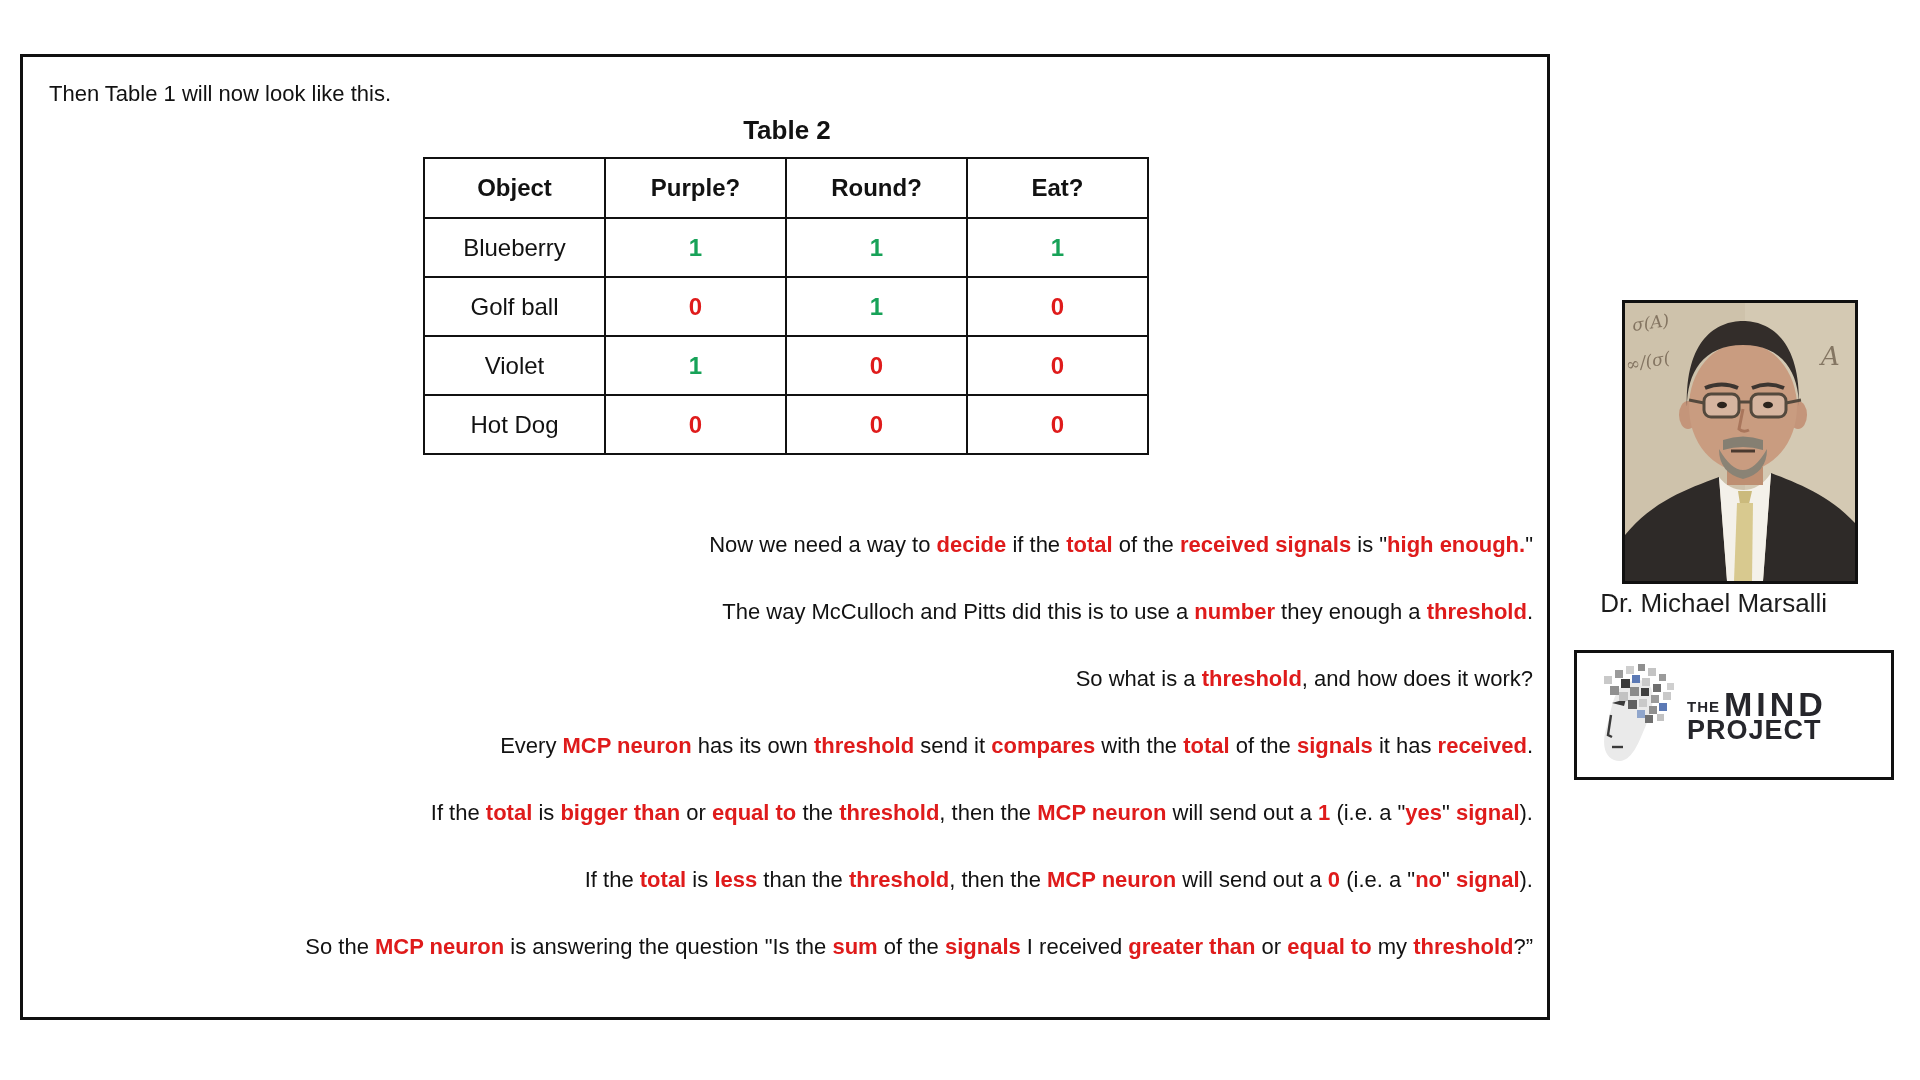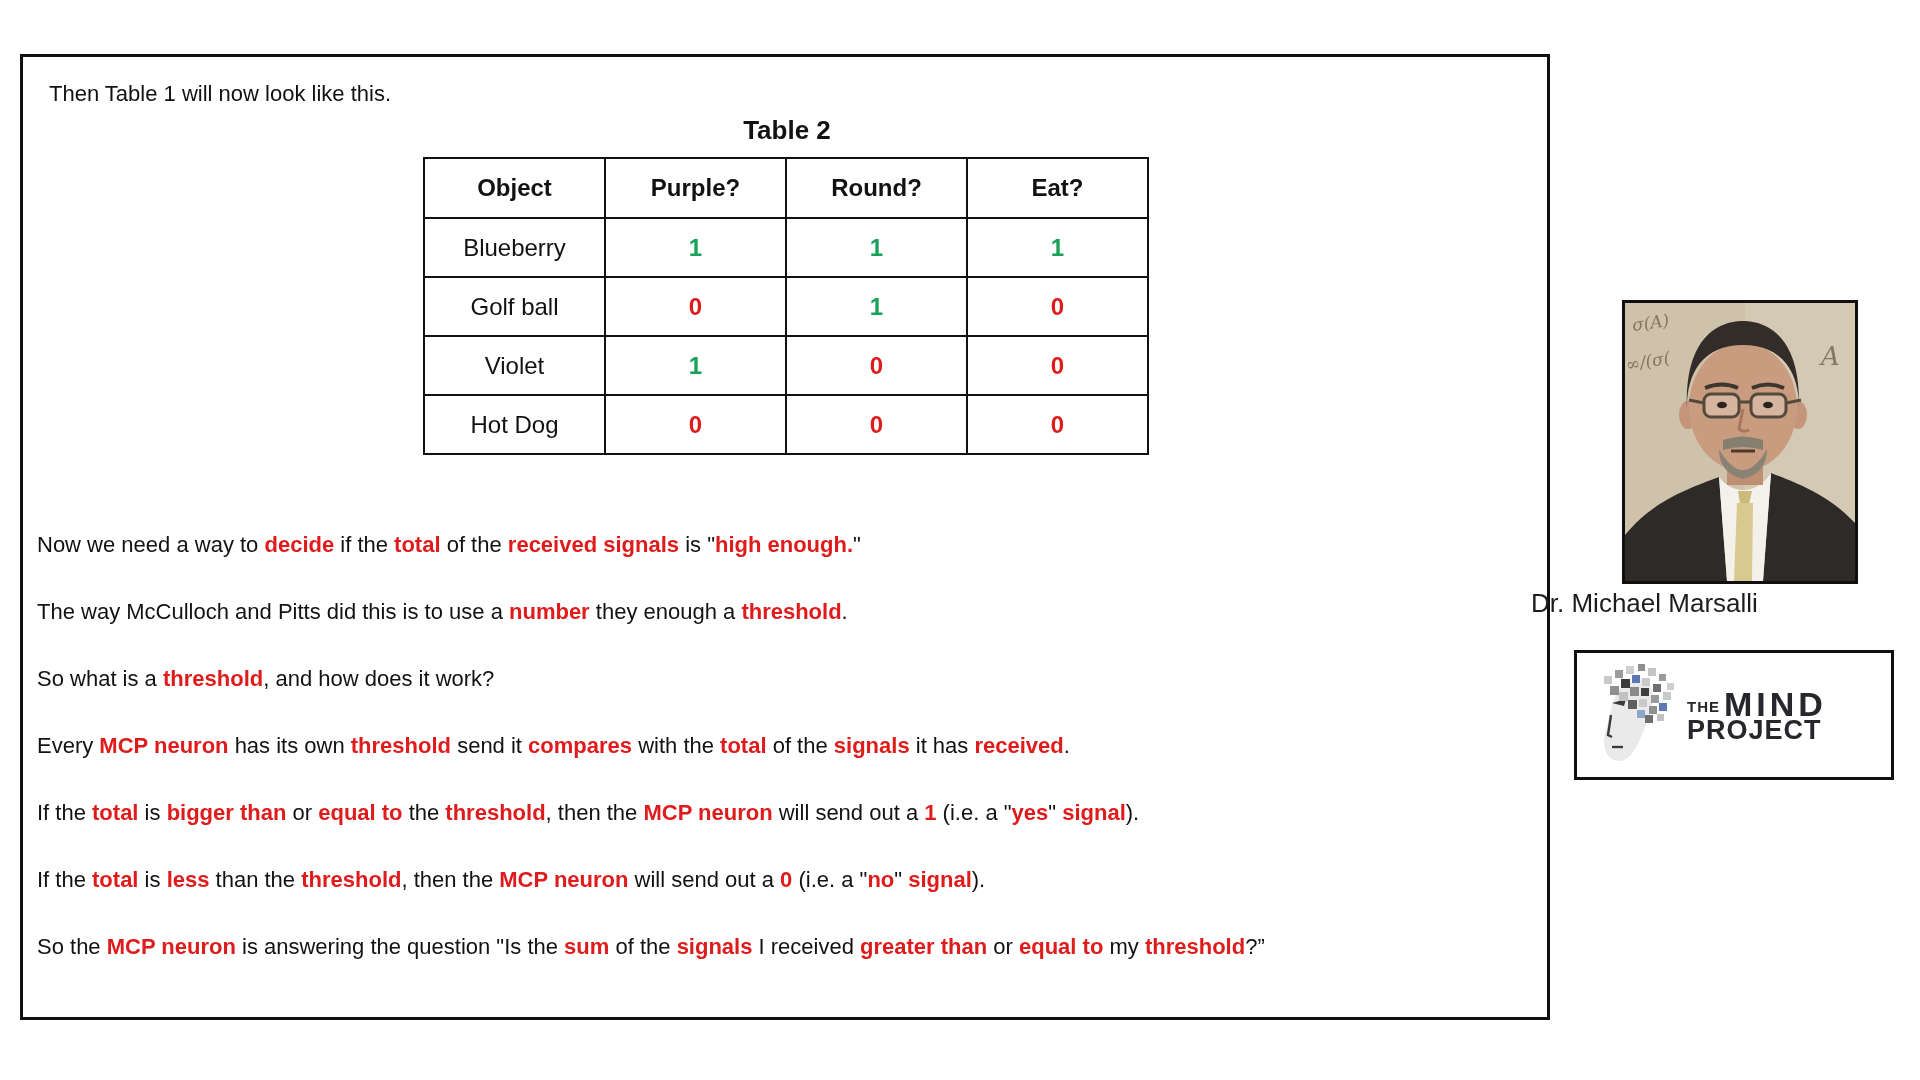--- a/index.html
+++ b/index.html
@@ -15,28 +15,28 @@
                font-size:26px;font-weight:bold;}
   table.truth{position:absolute;left:400px;top:100px;border-collapse:collapse;padding-left:12px;}
   table.truth th, table.truth td{border:2.5px solid #111;width:177px;text-align:center;
                font-size:24px;box-sizing:content-box;}
   table.truth th{height:56px;font-weight:bold;}
   table.truth td{height:55px;}
   td.v1{color:var(--green);font-weight:bold;}
   td.v0{color:var(--red);font-weight:bold;}
 
   .paragraphs{position:absolute;left:14px;top:474px;width:1496px;}
-  .paragraphs p{margin:0 0 39px 0;font-size:22px;line-height:28px;white-space:nowrap;}
+  .paragraphs p{margin:0 0 39px 0;font-size:22px;line-height:28px;white-space:nowrap;text-align:right;}
   .hl{color:var(--red);font-weight:bold;}
 
   
   .photo{position:absolute;left:1622px;top:300px;width:236px;height:284px;
          border:3px solid #101010;box-sizing:border-box;overflow:hidden;background:#CEC2AB;}
   .photo svg{display:block;width:100%;height:100%;}
-  .caption{position:absolute;left:1531px;top:588px;width:296px;text-align:left;
+  .caption{position:absolute;left:1531px;top:588px;width:296px;text-align:right;
            font-size:26px;color:#1c1c1c;}
 
   .logo{position:absolute;left:1574px;top:650px;width:320px;height:130px;
         border:3px solid #101010;box-sizing:border-box;background:#fff;
         display:flex;align-items:center;}
   .logo-face{margin-left:8px;flex:0 0 auto;}
   .logo-text{margin-left:10px;color:#26262b;line-height:1;}
   .logo-line1{display:flex;align-items:baseline;}
   .logo-the{font-size:15px;font-weight:bold;letter-spacing:1px;margin-right:4px;transform:translateY(-4px);}
   .logo-mind{font-size:34px;font-weight:900;letter-spacing:4px;}

